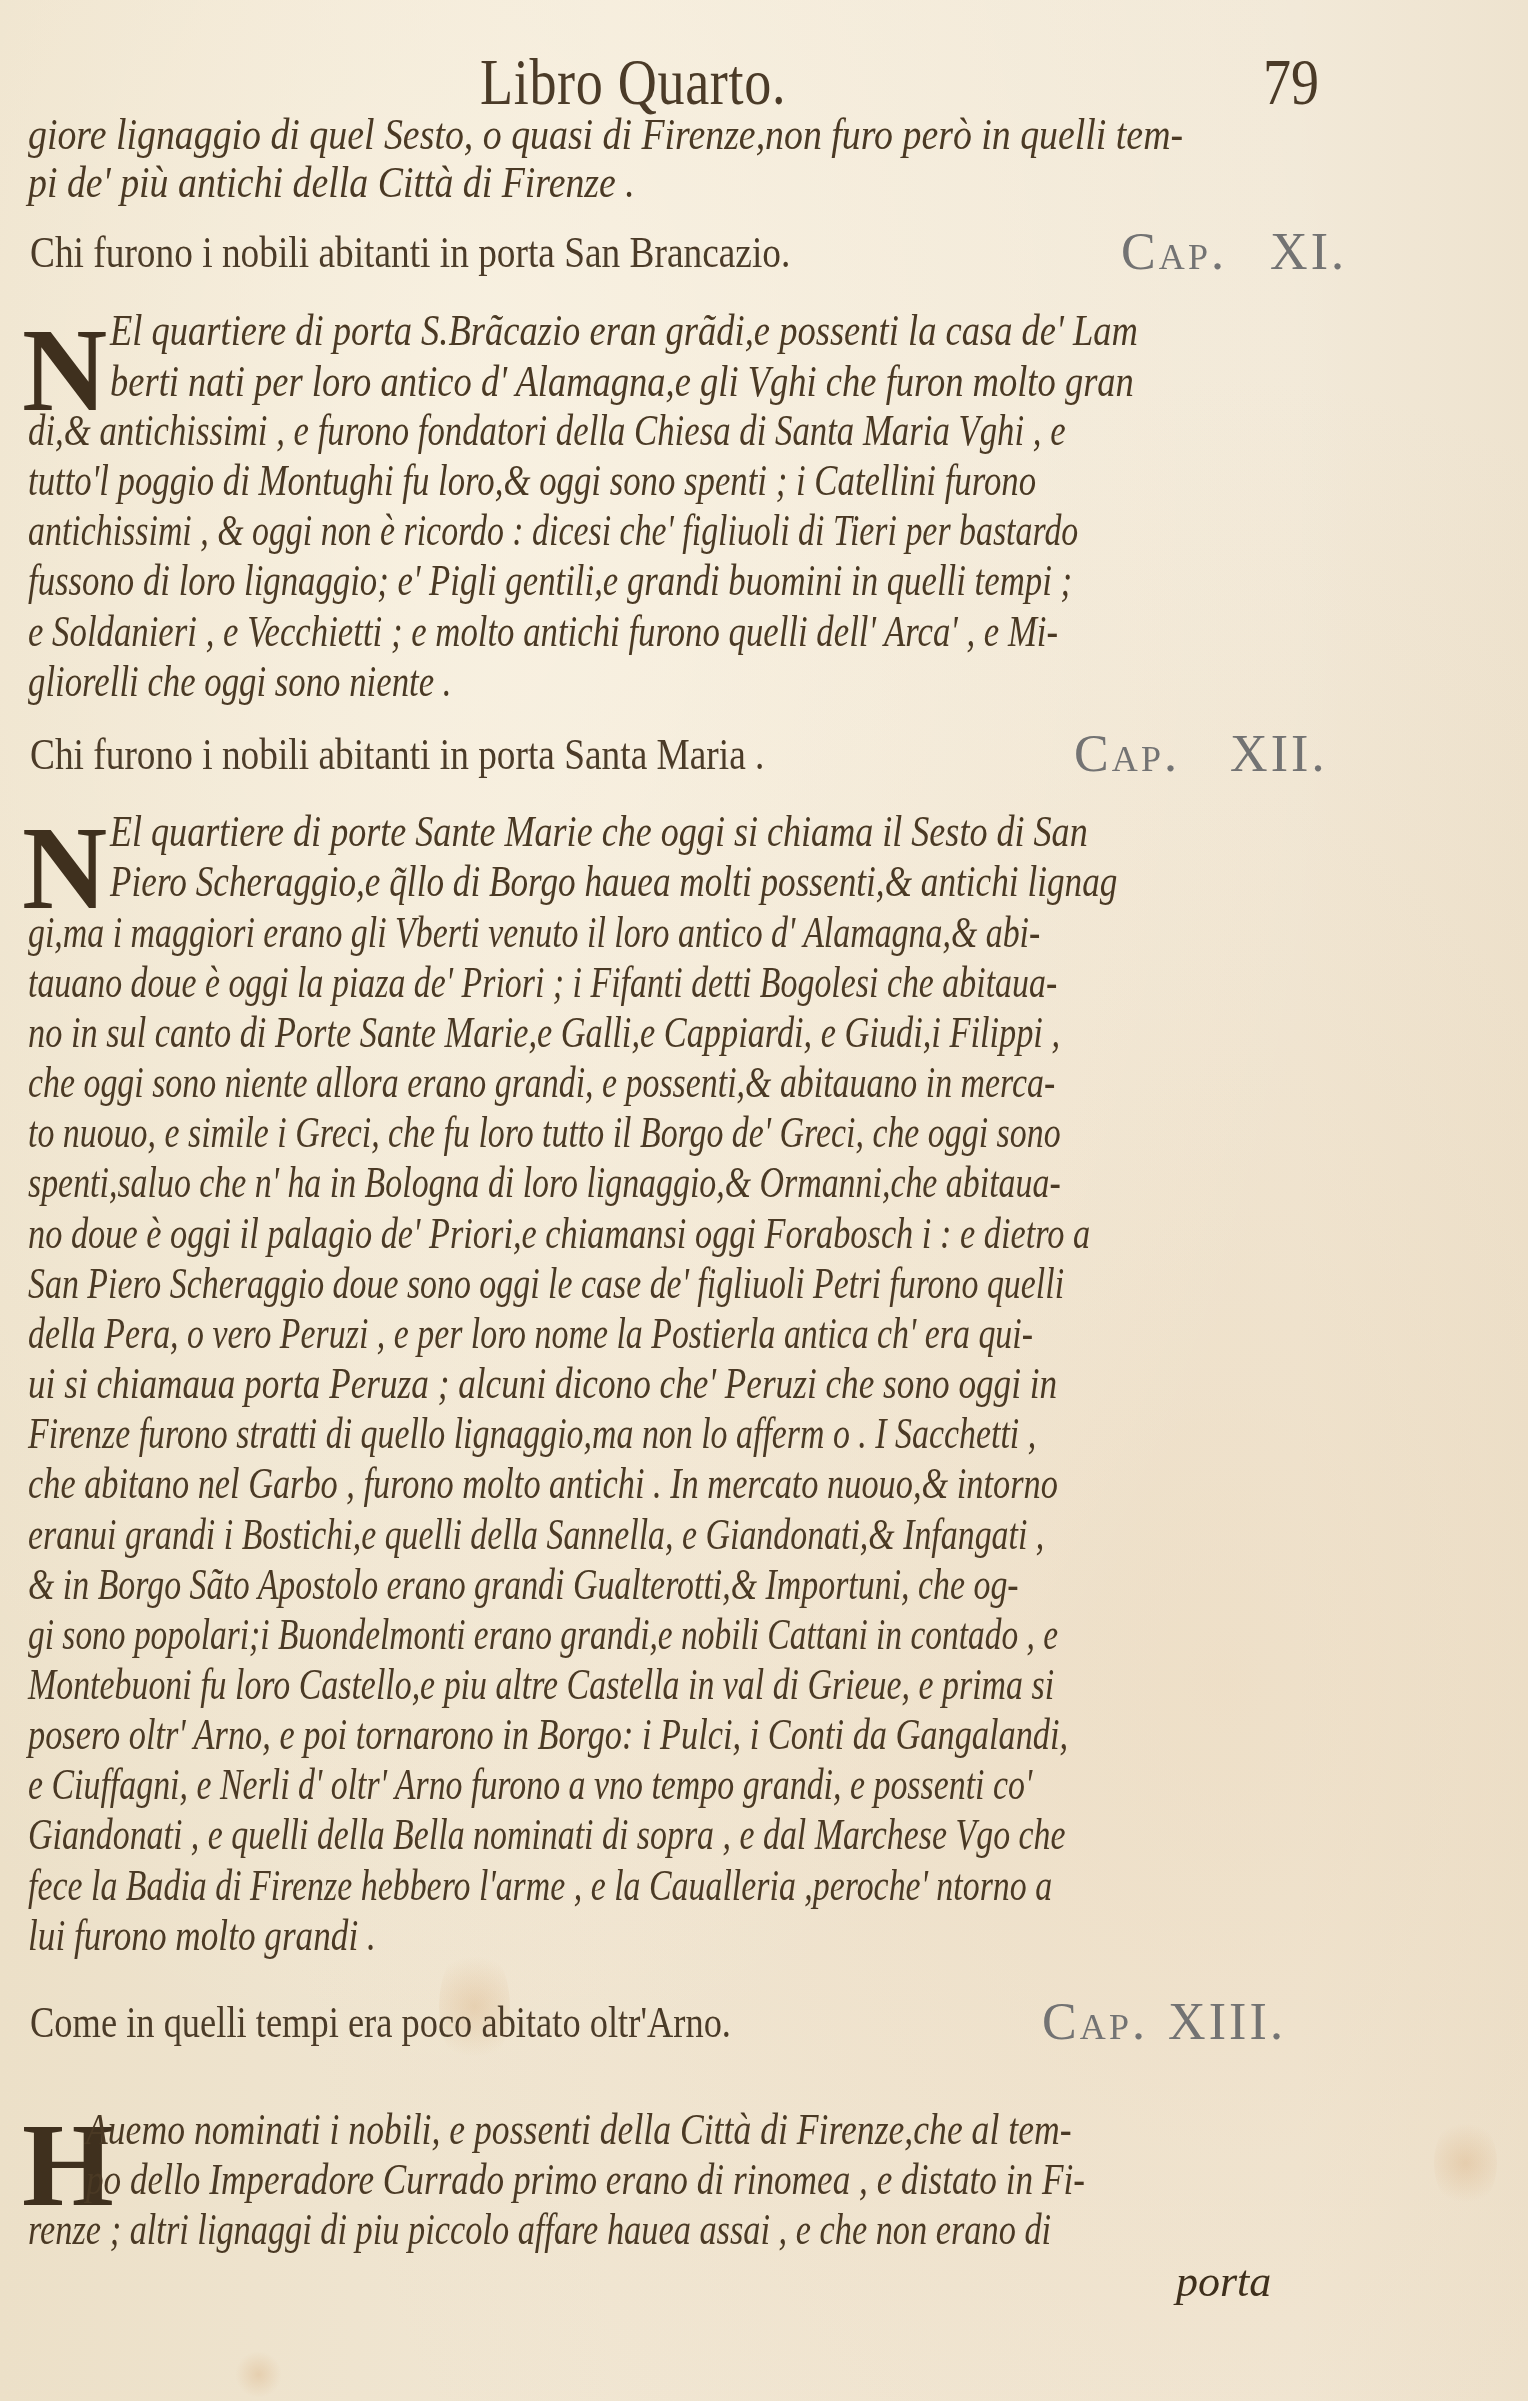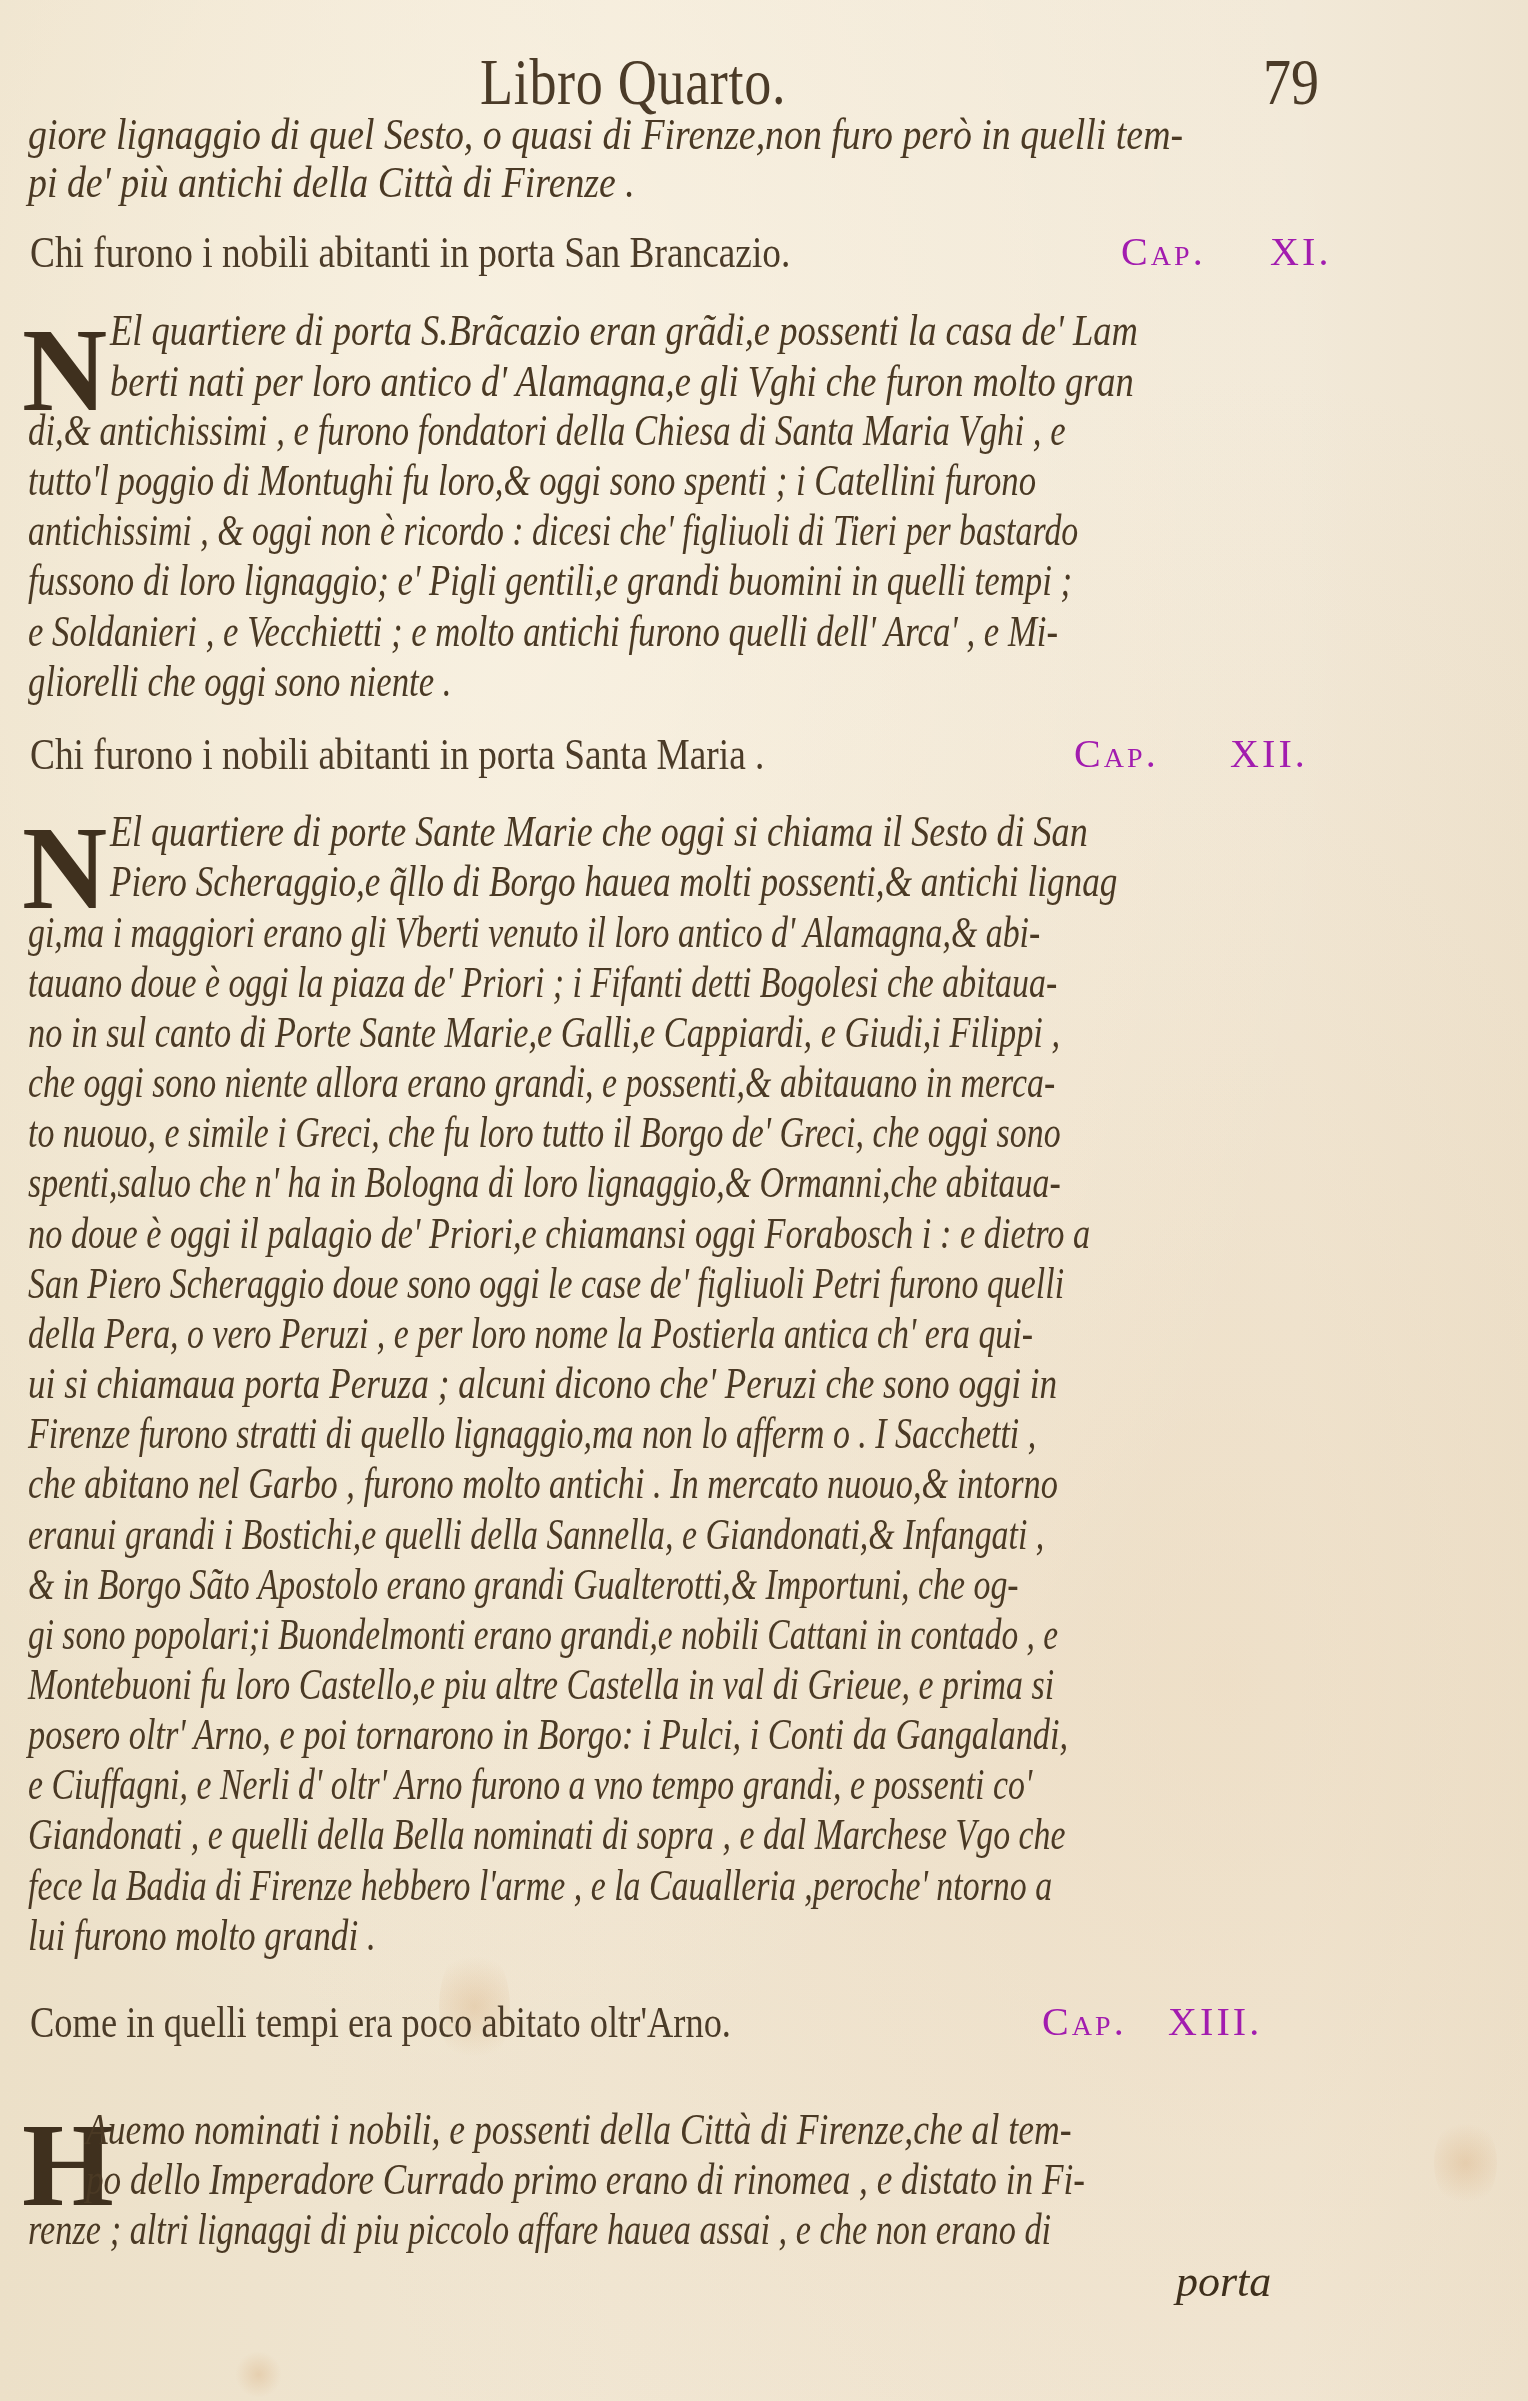--- a/index.html
+++ b/index.html
@@ -33,21 +33,21 @@
     font-style: italic; font-size: 44px; line-height: 50px; white-space: nowrap;
     color: #4a3924;
     transform-origin: left top;
   }
   .heading {
     position: absolute; left: 30px;
     font-size: 45px; line-height: 50px; white-space: nowrap; color: #4b3b28;
     transform-origin: left top;
   }
   .cap {
-    position: absolute; font-size: 40px; line-height: 50px; color: #a21caf;
+    position: absolute; font-size: 52px; line-height: 50px; color: #737373;
     font-variant: small-caps; letter-spacing: 3.1px; white-space: nowrap;
   }
   .dropcap {
     position: absolute; left: 22px;
     font-size: 118px; line-height: 102px; color: #3f301e;
     font-weight: bold;
   }
   .catchword {
     position: absolute; left: 1176px; top: 2257px;
     font-style: italic; font-size: 44px; color: #3e2f1c;

